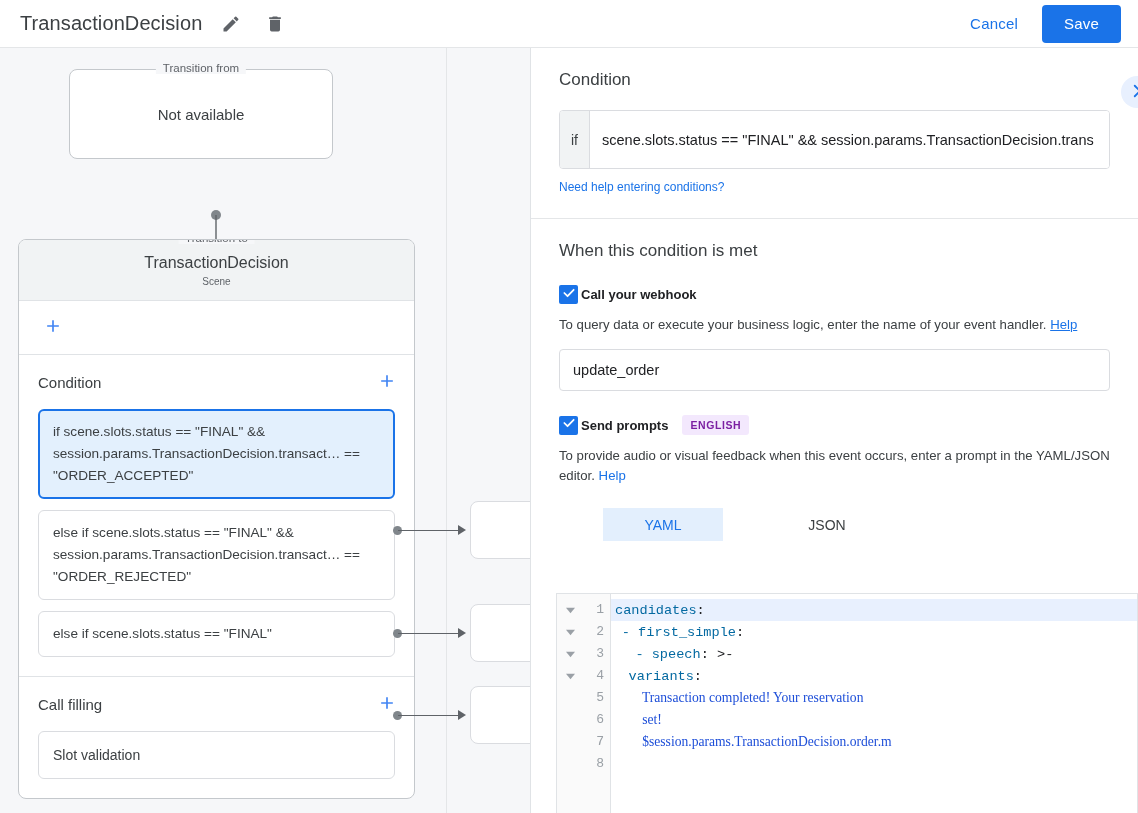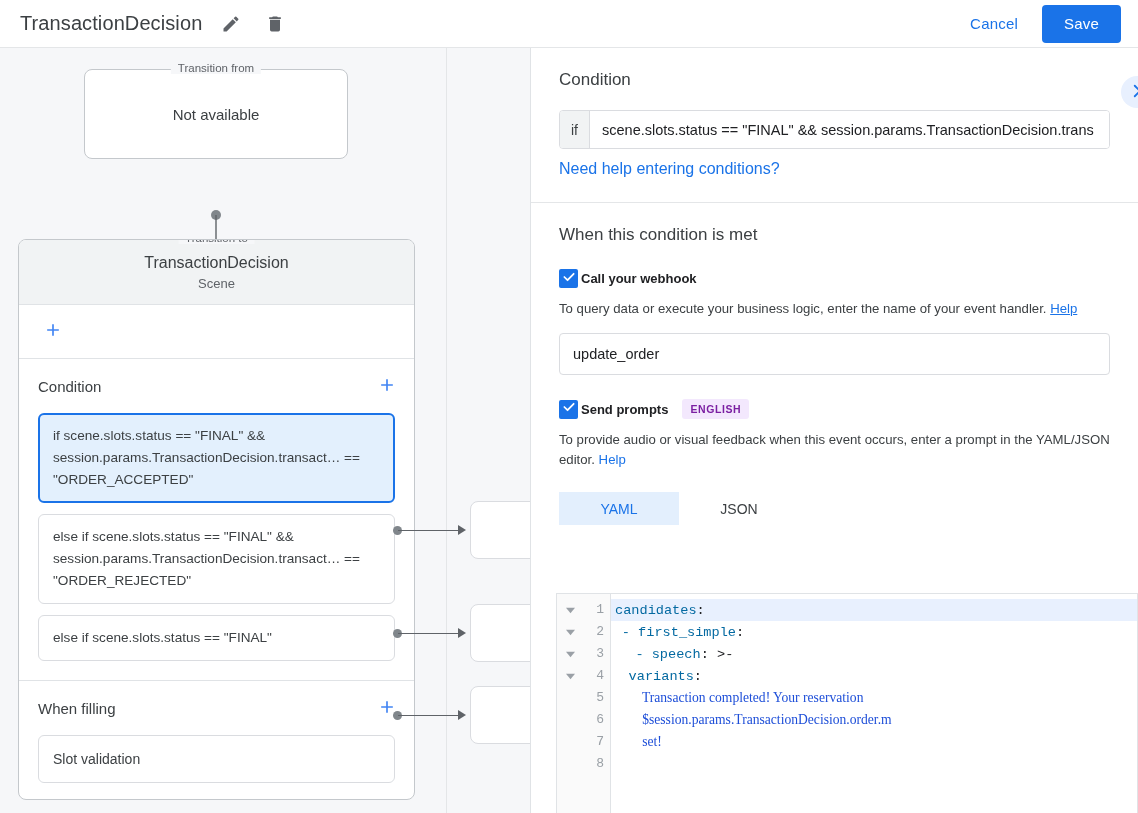--- a/index.html
+++ b/index.html
@@ -61,42 +61,42 @@
     border-radius: 8px;
     background: #ffffff;
   }
   .fieldset > .legend {
     position: absolute; top: -8px; left: 50%; transform: translateX(-50%);
     background: #f6f7f9; padding: 0 7px;
     font-size: 11.5px; color: #5f6368; white-space: nowrap;
   }
 
   
-  #from-box { left: 84px; top: 21px; width: 264px; height: 90px; }
+  #from-box { left: 69px; top: 21px; width: 264px; height: 90px; }
   #from-box .body {
     height: 100%; display: flex; align-items: center; justify-content: center;
     font-size: 15px; color: #3c4043;
   }
 
   
   .conn-arrow { position: absolute; left: 208px; top: 160px; }
 
   
   #to-card {
     left: 18px; top: 191px; width: 397px; min-height: 560px;
     overflow: hidden;
   }
   #to-card .scene-head {
     background: #f1f3f4;
     border-bottom: 1px solid #e0e3e6;
     padding: 14px 0 13px;
     text-align: center;
   }
   #to-card .scene-head .name { font-size: 16px; color: #3c4043; }
-  #to-card .scene-head .kind { font-size: 13px; color: #5f6368; margin-top: 4px; }
+  #to-card .scene-head .kind { font-size: 10px; color: #5f6368; margin-top: 4px; }
 
   .section-row {
     height: 54px; display: flex; align-items: center;
     padding: 0 12px 0 19px;
     border-bottom: 1px solid #e0e3e6;
   }
   .section-row .label { font-size: 15px; color: #3c4043; flex: 1 1 auto; }
   .plus-btn {
     width: 30px; height: 30px; border: none; background: transparent;
     display: flex; align-items: center; justify-content: center;
@@ -168,36 +168,36 @@
     width: 32px; height: 32px; border-radius: 50%;
     background: #e8f0fe; border: none;
     display: flex; align-items: center; justify-content: center;
     cursor: pointer;
   }
 
   .cond-input-wrap {
     margin-top: 20px;
     display: flex; align-items: stretch;
     border: 1px solid #dadce0; border-radius: 4px;
-    height: 39px; overflow: hidden;
+    height: 59px; overflow: hidden;
   }
   .cond-input-prefix {
     width: 30px; background: #f1f3f4;
     border-right: 1px solid #dadce0;
     display: flex; align-items: center; justify-content: center;
     font-size: 14px; color: #3c4043;
   }
   .cond-input {
     flex: 1 1 auto; border: none; outline: none;
     padding: 0 12px; font-size: 14.5px; color: #202124;
     font-family: inherit; background: #ffffff;
   }
   .link { color: #1a73e8; text-decoration: none; cursor: pointer; }
   .link.ul { text-decoration: underline; }
-  .help-link-row { margin-top: 11px; font-size: 16px; }
+  .help-link-row { margin-top: 11px; font-size: 12px; }
 
   .section2-title { font-size: 17px; color: #3c4043; padding-top: 22px; }
 
   .check-row { display: flex; align-items: center; margin-top: 24px; }
   .checkbox {
     width: 19px; height: 19px; border-radius: 2px; background: #1a73e8;
     display: flex; align-items: center; justify-content: center;
     cursor: pointer; flex: 0 0 auto;
   }
   .check-label { margin-left: 3px; font-size: 13px; font-weight: bold; color: #202124; }
@@ -214,21 +214,21 @@
     border: 1px solid #dadce0; border-radius: 4px;
     padding: 0 13px; font-size: 14.5px; color: #202124;
     font-family: inherit; outline: none;
   }
 
   .tabs { display: flex; margin-top: 22px; }
   .tab {
     height: 33px; min-width: 120px; padding: 0 34px;
     display: flex; align-items: center; justify-content: center;
     font-size: 14px; cursor: pointer; border: none; font-family: inherit;
-    background: transparent; color: #3c4043;
+    background: transparent; color: #3c4043; margin-left: 44px;
   }
   .tab.active { background: #e3effd; color: #1a73e8; }
 
   
   .editor {
     position: absolute; left: 556px; top: 545px;
     width: 582px; height: 268px;
     background: #ffffff;
     border: 1px solid #e0e3e6;
     display: flex;
@@ -335,21 +335,21 @@
             </span>
           </button>
         </div>
         <div class="cond-card selected">if scene.slots.status == "FINAL" &amp;&amp; session.params.TransactionDecision.transact… == "ORDER_ACCEPTED"</div>
         <div class="cond-card">else if scene.slots.status == "FINAL" &amp;&amp; session.params.TransactionDecision.transact… == "ORDER_REJECTED"</div>
         <div class="cond-card">else if scene.slots.status == "FINAL"</div>
       </div>
 
       <div class="section-block" style="border-bottom:none">
         <div class="section-head">
-          <span class="label">When filling</span>
+          <span class="label">Call filling</span>
           <button class="plus-btn">
             <span>
               <svg width="20" height="20" viewBox="0 0 24 24" fill="currentColor">
                   <path d="M19 13h-6v6h-2v-6H5v-2h6V5h2v6h6v2z"></path>
                 </svg>
             </span>
           </button>
         </div>
         <div class="slot-card">Slot validation</div>
       </div>
@@ -486,19 +486,19 @@
         <div class="cell">6</div>
         <div class="cell">7</div>
         <div class="cell">8</div>
       </div>
     <div class="code-area" id="code-area">
         <div class="code-line hl"><span class="tok-plain"></span><span class="tok-key">candidates</span><span class="tok-punc">:</span></div>
         <div class="code-line"><span class="tok-plain">  </span><span class="tok-key">- first_simple</span><span class="tok-punc">:</span></div>
         <div class="code-line"><span class="tok-plain">      </span><span class="tok-key">- speech</span><span class="tok-punc">: &gt;-</span></div>
         <div class="code-line"><span class="tok-plain">    </span><span class="tok-key">variants</span><span class="tok-punc">:</span></div>
         <div class="code-line"><span class="tok-plain">        Transaction completed! Your reservation</span></div>
+        <div class="code-line"><span class="tok-plain">        set!</span></div>
         <div class="code-line"><span class="tok-plain">        $session.params.TransactionDecision.order.m</span></div>
-        <div class="code-line"><span class="tok-plain">        set!</span></div>
         <div class="code-line"><span class="tok-plain"></span></div>
       </div>
   </div>
 
 </div>
 
 </body></html>

